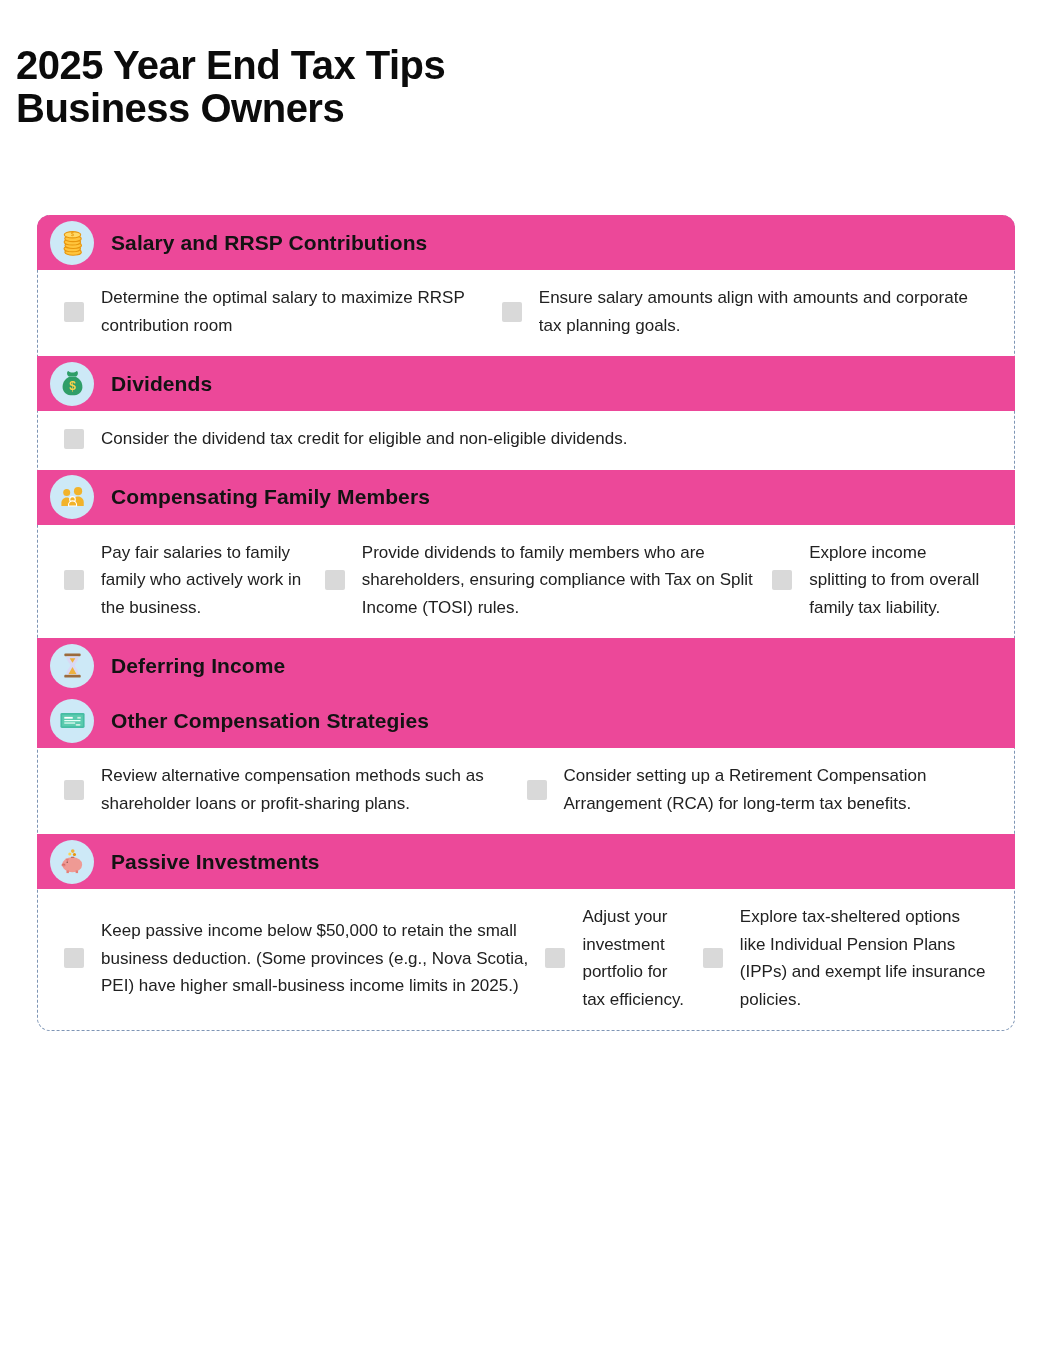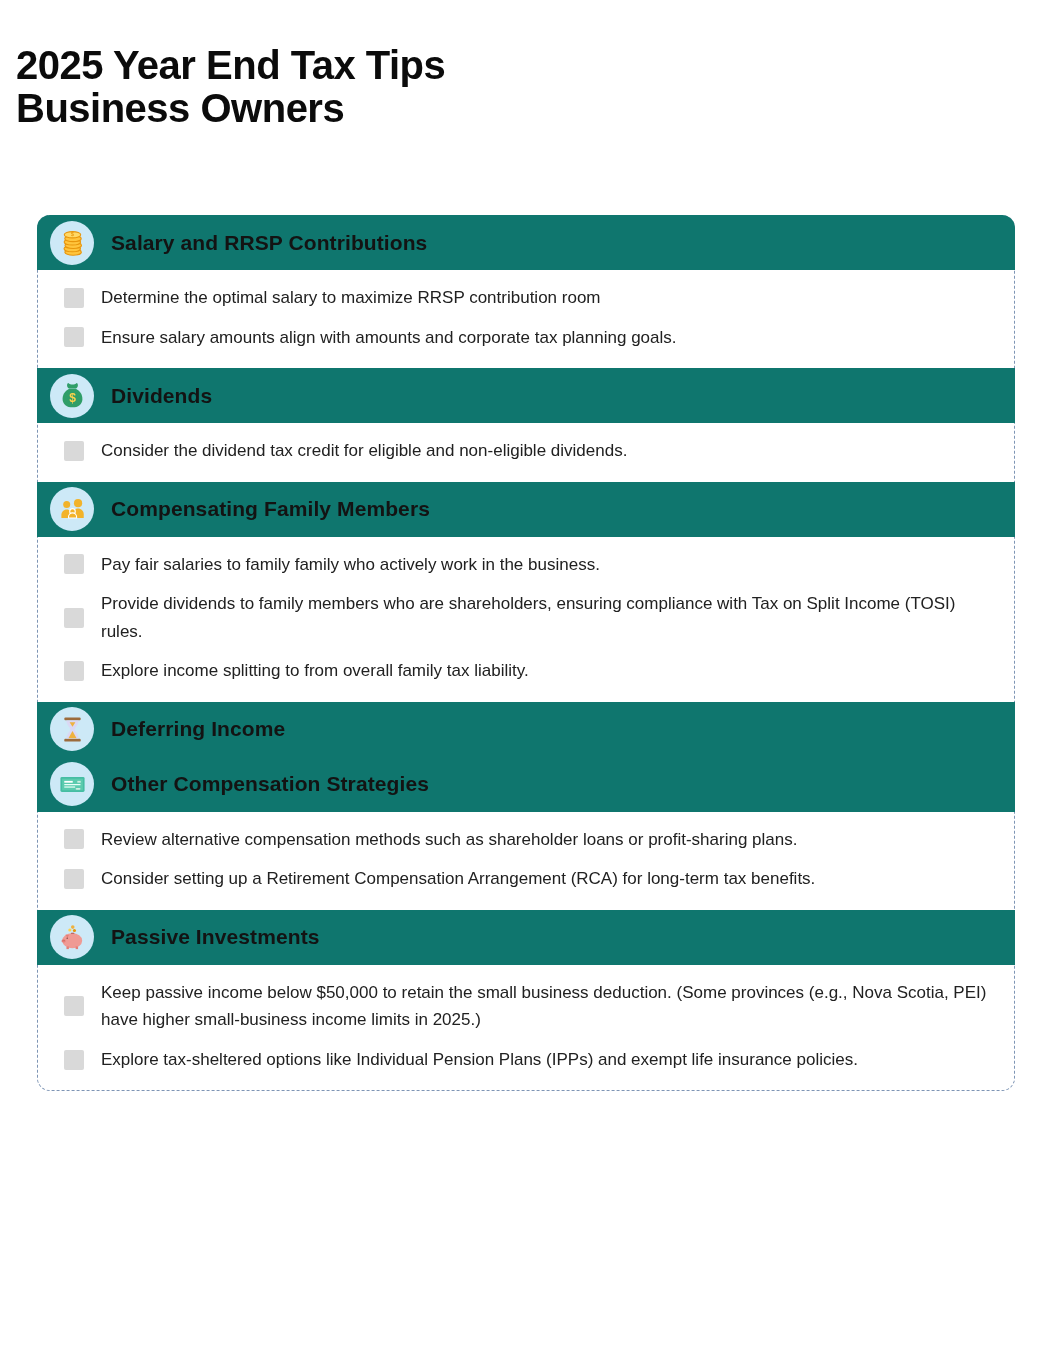--- a/index.html
+++ b/index.html
@@ -22,21 +22,21 @@
   .checklist-container {
     position: absolute;
     left: 37px; top: 215px;
     width: 978px;
     border: 1px dashed #7e95b5;
     border-radius: 13px;
   }
   .section-header {
     height: 55px;
     margin: 0 -1px;
-    background: #0f766e;
+    background: #ec4899;
     display: flex;
     align-items: center;
     gap: 17px;
     padding-left: 13px;
   }
   .section:first-child .section-header {
     margin-top: -1px;
     border-radius: 13px 13px 0 0;
   }
   .icon-circle {
@@ -52,21 +52,21 @@
   .section-title {
     font-size: 21px;
     font-weight: 700;
     color: #131313;
     letter-spacing: 0.1px;
   }
   .items {
     list-style: none;
     padding: 14px 26px 17px 26px;
     display: flex;
-    flex-direction: column;
+    flex-direction: row;
     gap: 12px;
   }
   .item {
     display: flex;
     align-items: center;
     gap: 17px;
   }
   .checkbox {
     width: 20px; height: 20px;
     background: #d9d9d9;
@@ -236,20 +236,24 @@
   </svg>
         </span>
       <h2 class="section-title">Passive Investments</h2>
     </header>
     <ul class="items">
   <li class="item">
     <span class="checkbox"></span>
     <span class="item-text">Keep passive income below $50,000 to retain the small business deduction. (Some provinces (e.g., Nova Scotia, PEI) have higher small-business income limits in 2025.)</span>
   </li>
 
+  <li class="item">
+    <span class="checkbox"></span>
+    <span class="item-text">Adjust your investment portfolio for tax efficiency.</span>
+  </li>
 
   <li class="item">
     <span class="checkbox"></span>
     <span class="item-text">Explore tax-sheltered options like Individual Pension Plans (IPPs) and exempt life insurance policies.</span>
   </li>
 </ul>
   </section>
 </div>
 
 </body></html>

